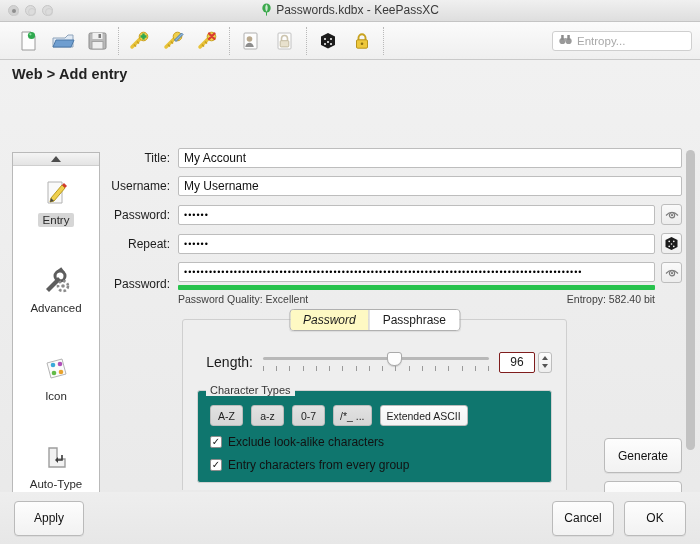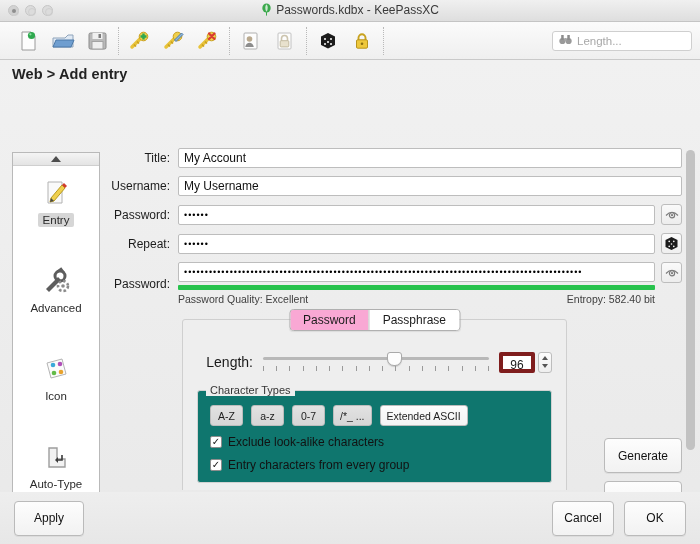--- a/index.html
+++ b/index.html
@@ -85,34 +85,34 @@
   .qualrow { display:flex; justify-content:space-between; font-size:10.5px; color:#404040;
              margin-top:3px; }
 
   
   .gen-panel { position:relative; margin:14px 0 0 72px; width:385px;
                background:#eeeeee; border:1px solid #cfcfcf; border-radius:3px; padding:22px 14px 14px; }
   .seg { position:absolute; top:-11px; left:50%; transform:translateX(-50%);
          display:flex; border:1px solid #b0b0b0; border-radius:4px; overflow:hidden;
          box-shadow:0 1px 1px rgba(0,0,0,.08); }
   .seg > div { padding:3px 13px; font-size:12px; color:#1c1c1c; background:#fff; cursor:default; }
-  .seg > div.on { background:#f9a8d4; }
+  .seg > div.on { background:#fef9c3;font-style:italic; }
   .seg > div + div { border-left:1px solid #c3c3c3; }
 
   .len-row { display:flex; align-items:center; gap:10px; margin-top:8px; }
   .len-lbl { width:56px; text-align:right; font-size:14px; }
   .slider { position:relative; flex:1 1 auto; height:24px; }
   .track { position:absolute; top:7px; left:0; right:0; height:3px; background:#b8b8b8; border-radius:2px; }
   .thumb { position:absolute; top:2px; left:58%; width:15px; height:14px; margin-left:-7px;
            background:#fdfdfd; border:1px solid #a9a9a9;
            border-radius:3px 3px 7px 7px; box-shadow:0 1px 1px rgba(0,0,0,.15); }
   .ticks { position:absolute; top:16px; left:0; right:0; display:flex; justify-content:space-between; }
   .ticks i { width:1px; height:5px; background:#9a9a9a; display:block; }
   .spin { display:flex; align-items:center; }
-  .spin .val { width:36px; height:21px; background:#fff; border:4px solid #7f1d1d;
+  .spin .val { width:36px; height:21px; background:#fff; border:1px solid #7f1d1d;
                border-radius:2px; font-size:12px; text-align:center; line-height:19px; }
   .spin .arrows { width:14px; height:21px; margin-left:3px; border:1px solid #bdbdbd;
                   border-radius:3px; background:linear-gradient(#fcfcfc,#eee);
                   display:flex; flex-direction:column; align-items:center;
                   justify-content:space-around; padding:2px 0; }
   .spin .arrows .tri { border-left-width:3px; border-right-width:3px; }
   .spin .arrows .up { border-bottom:4px solid #555; }
   .spin .arrows .down { border-top:4px solid #555; }
 
   .ctypes { margin-top:16px; border:1px solid #d2d2d2; border-radius:3px; padding:14px 12px 10px;
@@ -268,21 +268,21 @@
     <div class="search-box">
       <span>
         <svg width="13" height="11" viewBox="0 0 13 11">
           <circle cx="3.4" cy="7" r="3.1" fill="#9a9a9a"></circle>
           <circle cx="9.6" cy="7" r="3.1" fill="#9a9a9a"></circle>
           <rect x="2.2" y="1" width="2.5" height="5" fill="#8c8c8c"></rect>
           <rect x="8.3" y="1" width="2.5" height="5" fill="#8c8c8c"></rect>
           <rect x="5.4" y="4" width="2.2" height="3" fill="#a6a6a6"></rect>
         </svg>
       </span>
-      <span class="search-ph">Length...</span>
+      <span class="search-ph">Entropy...</span>
     </div>
   </div>
 
   <div class="content">
 
     <div class="page-title">Web &gt; Add entry</div>
 
     <div class="sidebar">
       <div class="sb-arrow">
         <i class="tri up"></i>

